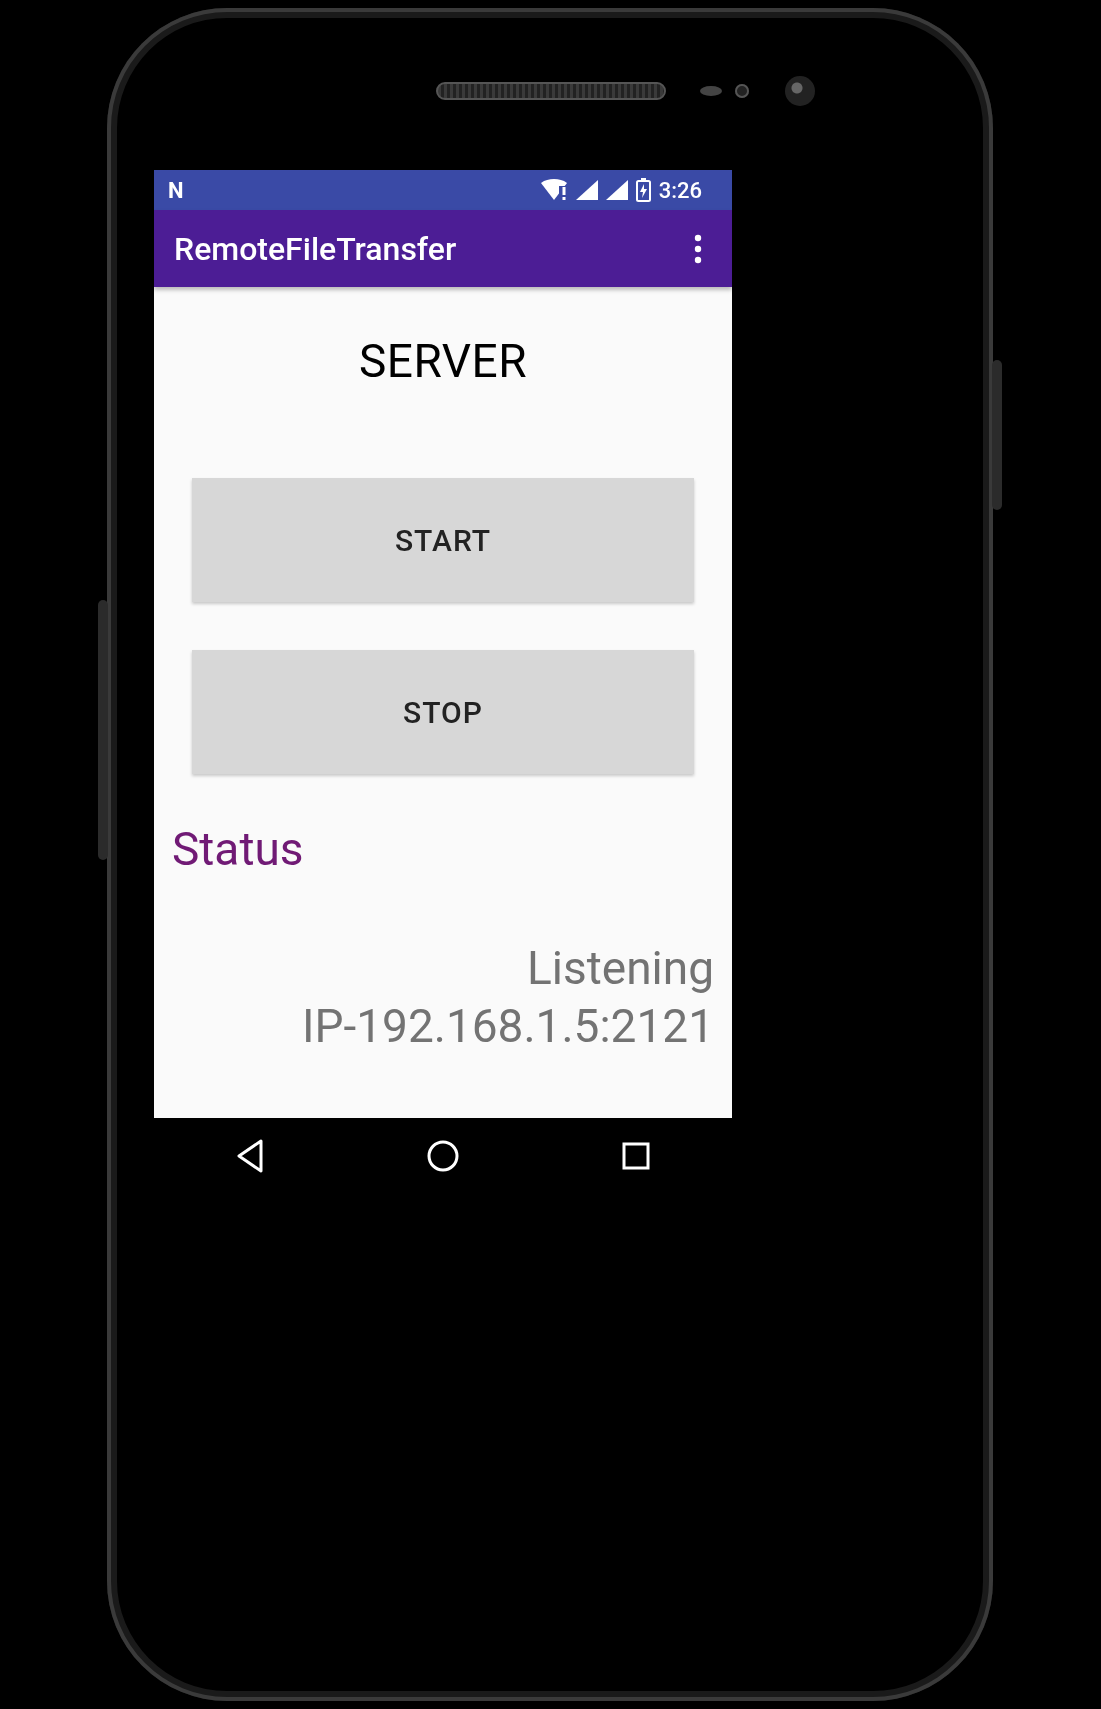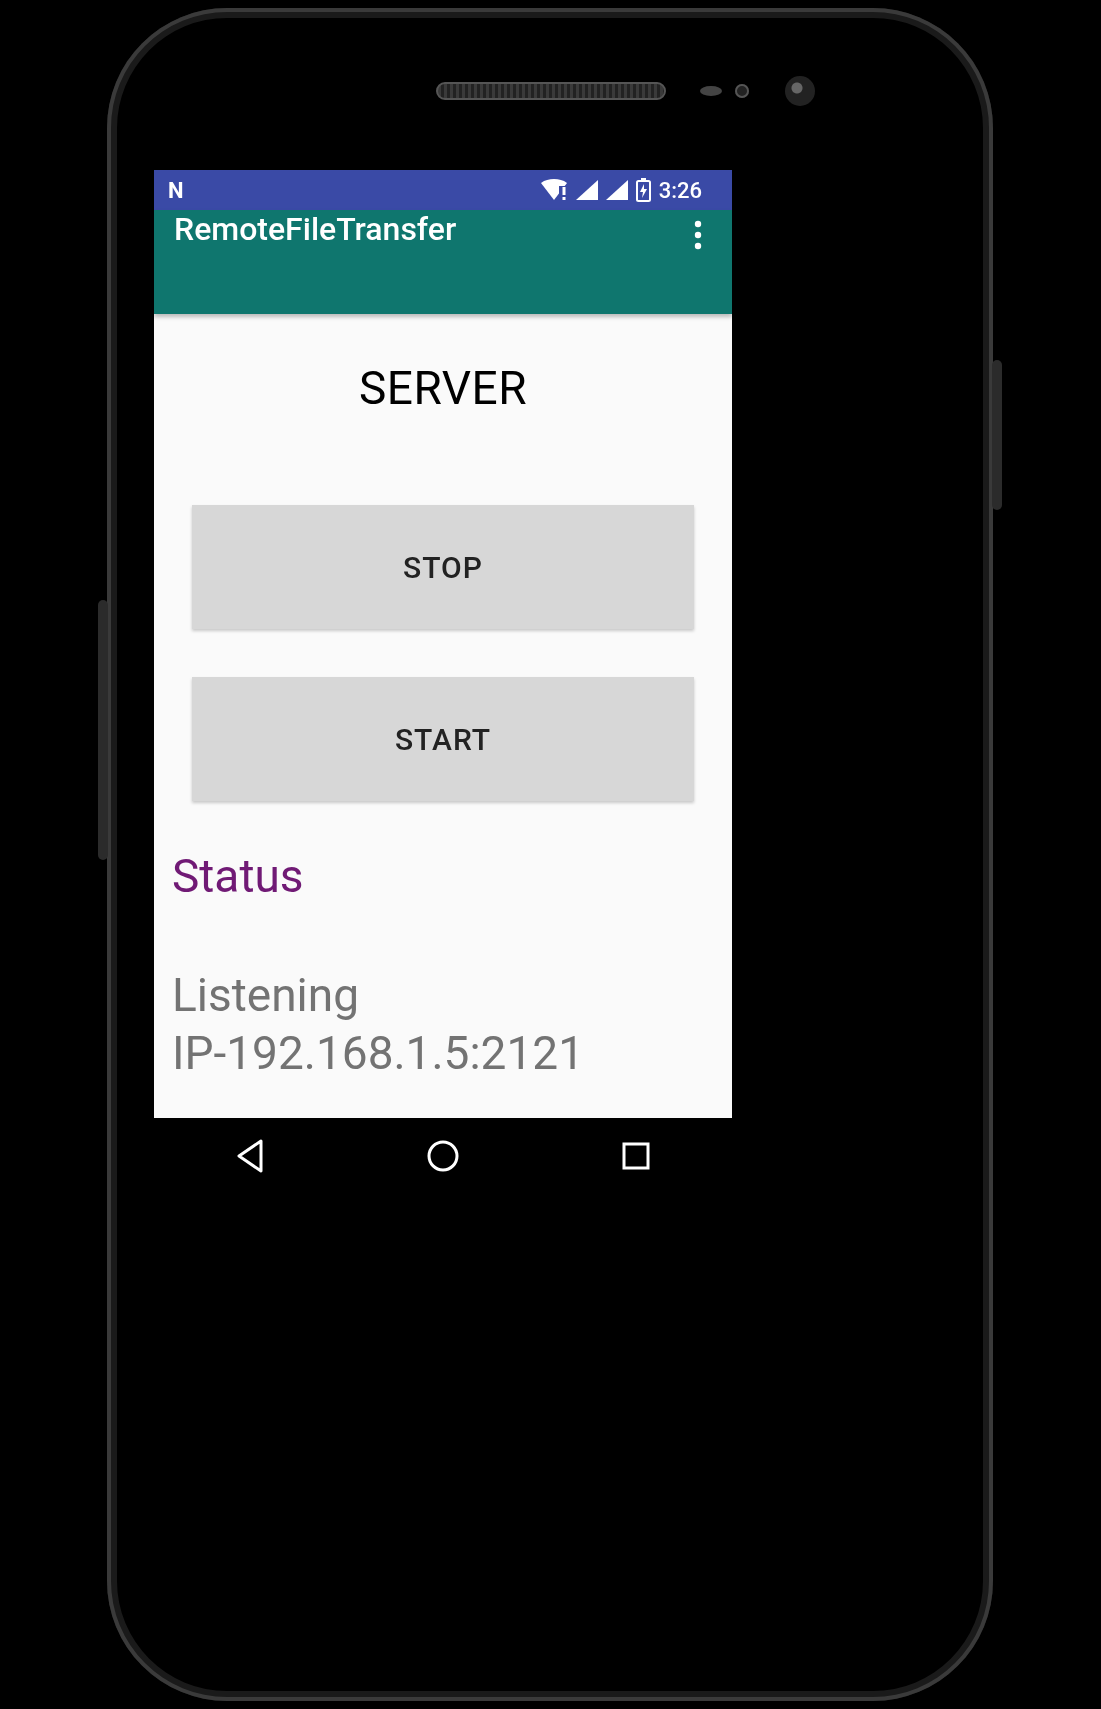--- a/index.html
+++ b/index.html
@@ -65,24 +65,24 @@
       color: #fff;
       font-size: 22px;
     }
     .statusbar .n { margin-left: 14px; font-weight:700; letter-spacing:.5px;}
     .status-right { margin-left:auto; display:flex; align-items:center; gap:8px; padding-right:30px;}
     .status-right svg { display:block; }
     .clock { font-size:22px; font-weight:500; }
 
     
     .appbar {
-      height: 104px;
-      background: #0f766e;
+      height: 77px;
+      background: #4c1d95;
       display: flex;
-      align-items: flex-start;
+      align-items: center;
       padding: 0 20px;
       color: #fff;
       box-shadow: 0 3px 4px rgba(0,0,0,.25);
       position: relative;
       z-index: 2;
     }
     .appbar-title { font-size: 32px; font-weight:500; }
     .kebab { margin-left:auto; padding:10px; cursor:pointer; }
     .kebab svg { display:block; }
 
@@ -115,20 +115,21 @@
     .status-label {
       font-size: 46px;
       color: #701a75;
       margin-bottom: 64px;
     }
     .status-text {
       font-size: 46px;
       color: #737373;
       line-height: 1.25;
       white-space: pre-line;
+      text-align: right;
     }
 
     
     .navbar {
       position:absolute;
       left:154px; top: 1118px;
       width: 578px; height: 75px;
       background:#000;
       display:flex;
       align-items:center;
@@ -189,22 +190,22 @@
         <circle cx="4" cy="4" r="3.2" fill="#fff"></circle>
         <circle cx="4" cy="15" r="3.2" fill="#fff"></circle>
         <circle cx="4" cy="26" r="3.2" fill="#fff"></circle>
       </svg>
     </span>
   </div>
 
   <div class="content">
     <div class="heading">SERVER</div>
 
+    <button class="btn">START</button>
     <button class="btn">STOP</button>
-    <button class="btn">START</button>
 
     <div class="status-section">
       <div class="status-label">Status</div>
       <div class="status-text">Listening
 IP-192.168.1.5:2121</div>
     </div>
   </div>
 </div>
 
 <div class="navbar">

